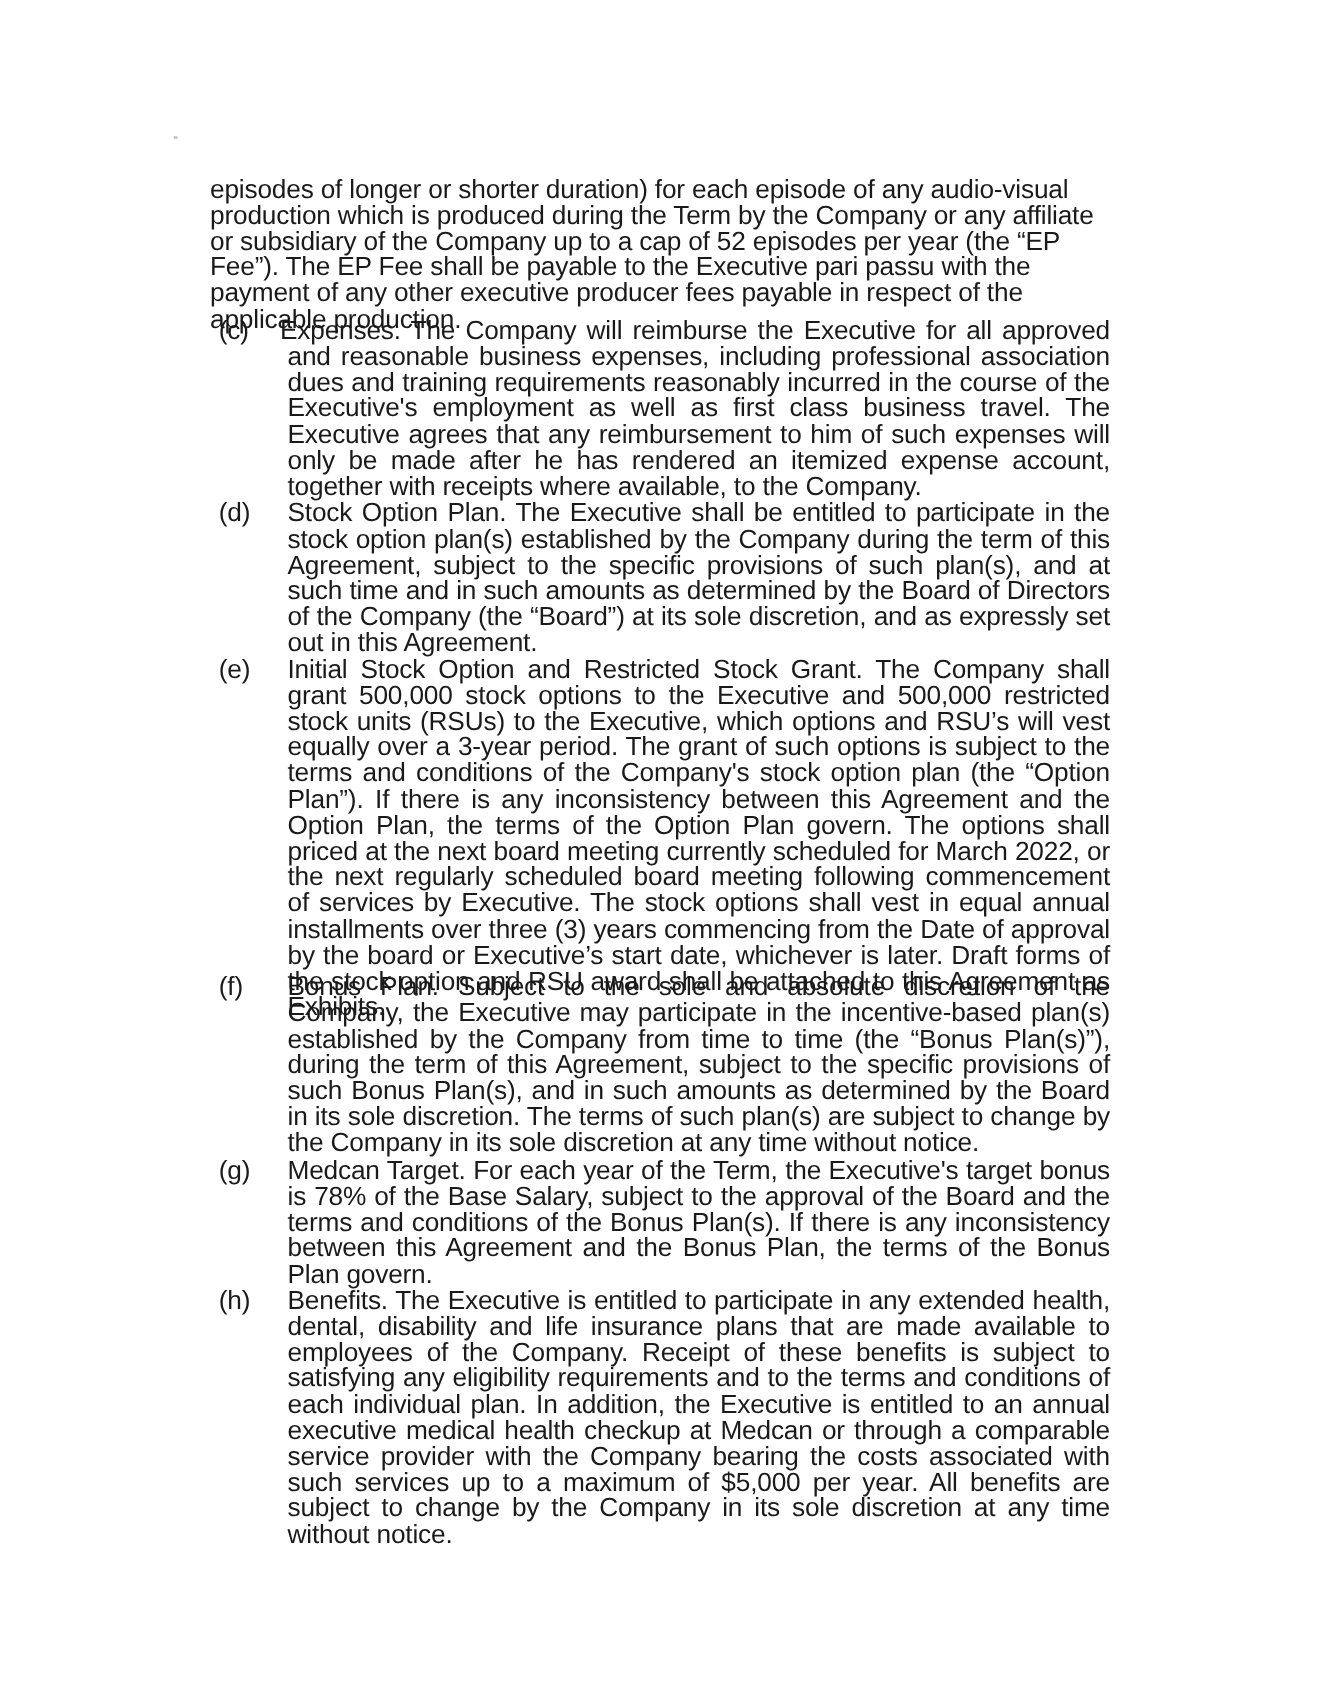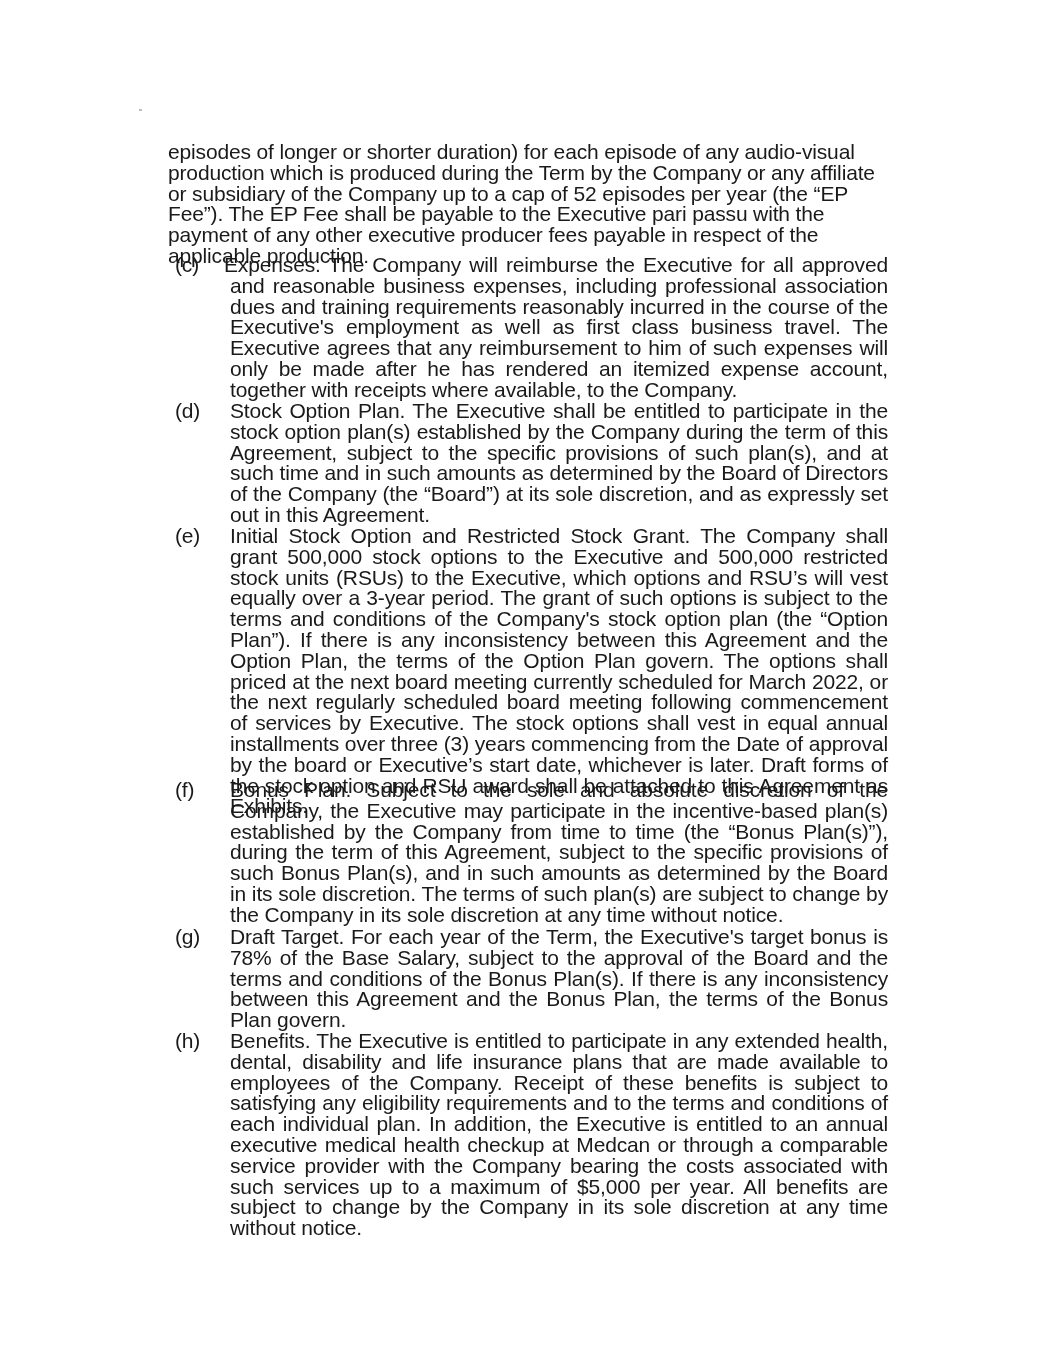--- a/index.html
+++ b/index.html
@@ -85,21 +85,21 @@
     <div class="body"><b>Initial Stock Option and Restricted Stock Grant.</b><span> The Company shall grant 500,000 stock options to the Executive and 500,000 restricted stock units (RSUs) to the Executive, which options and RSU’s will vest equally over a 3-year period. The grant of such options is subject to the terms and conditions of the Company's stock option plan (the “</span><b>Option Plan</b><span>”). If there is any inconsistency between this Agreement and the Option Plan, the terms of the Option Plan govern. The options shall priced at the next board meeting currently scheduled for March 2022, or the next regularly scheduled board meeting following commencement of services by Executive. The stock options shall vest in equal annual installments over three (3) years commencing from the Date of approval by the board or Executive’s start date, whichever is later. Draft forms of the stock option and RSU award shall be attached to this Agreement as Exhibits.</span></div>
   </div>
 
   <div class="clause text-block" style="top:780px;">
     <span class="label">(f)</span>
     <div class="body"><b>Bonus Plan.</b><span> Subject to the sole and absolute discretion of the Company, the Executive may participate in the incentive-based plan(s) established by the Company from time to time (the “</span><b>Bonus Plan(s)”),</b><span> during the term of this Agreement, subject to the specific provisions of such Bonus Plan(s), and in such amounts as determined by the Board in its sole discretion. The terms of such plan(s) are subject to change by the Company in its sole discretion at any time without notice.</span></div>
   </div>
 
   <div class="clause text-block" style="top:927px;">
     <span class="label">(g)</span>
-    <div class="body"><b>Draft Target.</b><span> For each year of the Term, the Executive's target bonus is 78% of the Base Salary, subject to the approval of the Board and the terms and conditions of the Bonus Plan(s). If there is any inconsistency between this Agreement and the Bonus Plan, the terms of the Bonus Plan govern.</span></div>
+    <div class="body"><b>Medcan Target.</b><span> For each year of the Term, the Executive's target bonus is 78% of the Base Salary, subject to the approval of the Board and the terms and conditions of the Bonus Plan(s). If there is any inconsistency between this Agreement and the Bonus Plan, the terms of the Bonus Plan govern.</span></div>
   </div>
 
   <div class="clause text-block" style="top:1031px;">
     <span class="label">(h)</span>
     <div class="body"><b>Benefits.</b><span> The Executive is entitled to participate in any extended health, dental, disability and life insurance plans that are made available to employees of the Company. Receipt of these benefits is subject to satisfying any eligibility requirements and to the terms and conditions of each individual plan. In addition, the Executive is entitled to an annual executive medical health checkup at Medcan or through a comparable service provider with the Company bearing the costs associated with such services up to a maximum of $5,000 per year. All benefits are subject to change by the Company in its sole discretion at any time without notice.</span></div>
   </div>
 
 </div>
 
 </body></html>

